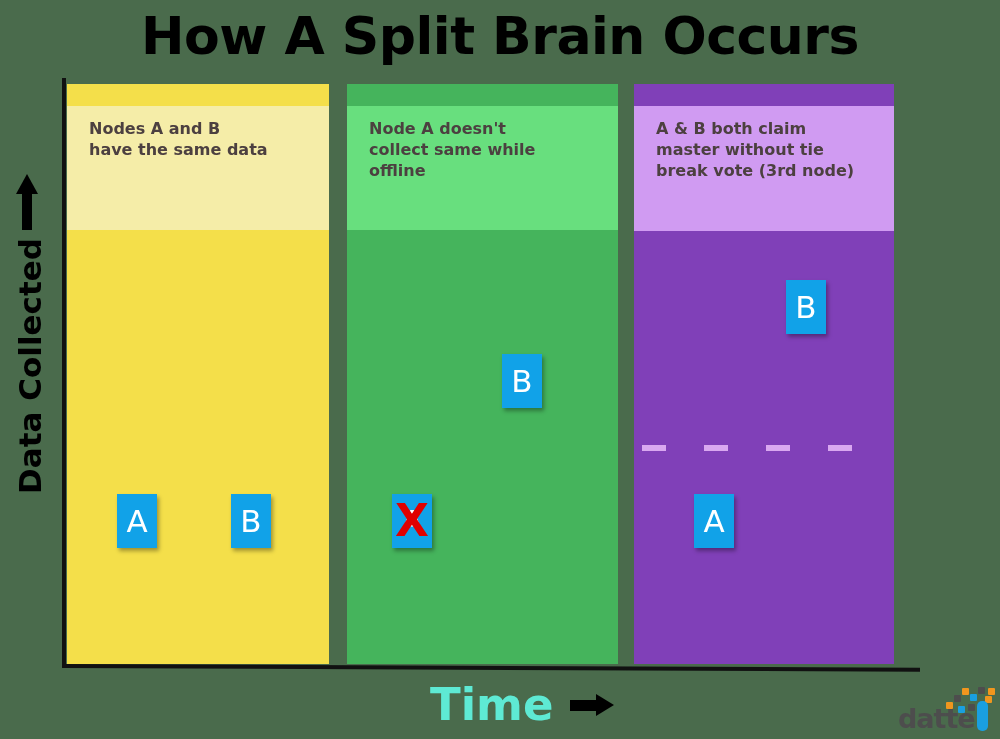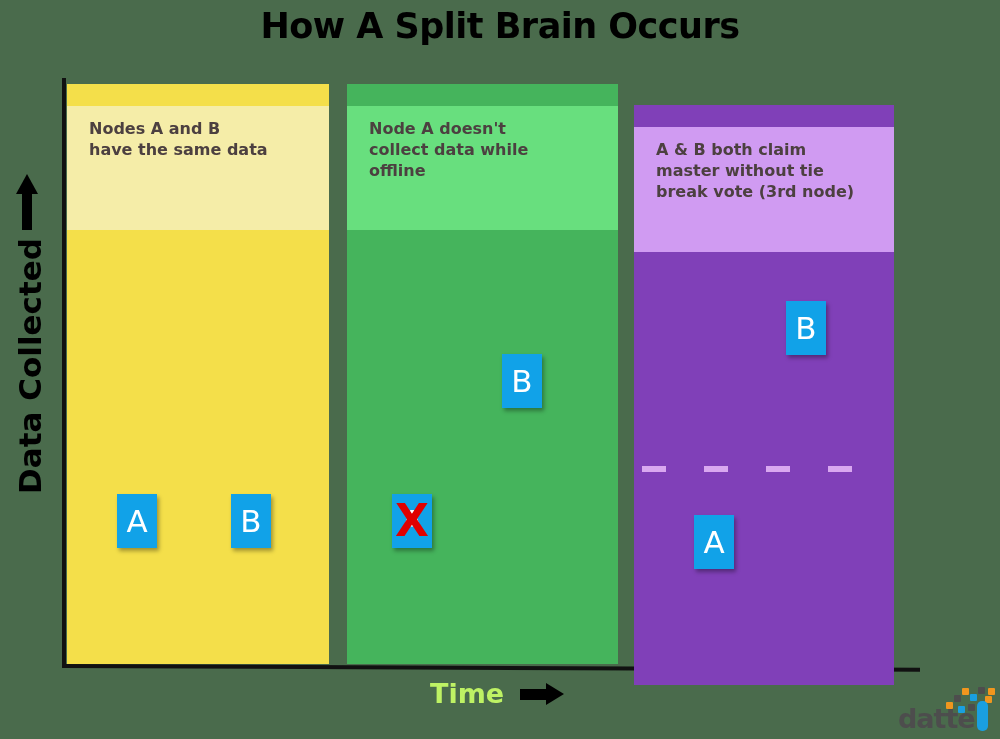--- a/index.html
+++ b/index.html
@@ -22,21 +22,21 @@
     height: 739px;
   }
 
   
   .title {
     position: absolute;
     left: 0;
     top: 6px;
     width: 1000px;
     text-align: center;
-    font-size: 35px;
+    font-size: 52px;
     font-weight: 700;
     letter-spacing: -0.5px;
     color: #000000;
     font-family: "DejaVu Sans", sans-serif;
     white-space: nowrap;
   }
 
   
   .axis-y {
     position: absolute;
@@ -107,23 +107,23 @@
   
   .xlabel-wrap {
     position: absolute;
     left: 430px;
     top: 678px;
     display: flex;
     align-items: center;
     gap: 16px;
   }
   .xlabel {
-    font-size: 27px;
-    font-weight: 700;
-    color: #bef264;
+    font-size: 45px;
+    font-weight: 700;
+    color: #5eead4;
     font-family: "DejaVu Sans", sans-serif;
   }
   .xarrow {
     position: relative;
     width: 44px;
     height: 22px;
   }
   .xarrow .shaft {
     position: absolute;
     left: 0;
@@ -167,21 +167,21 @@
     font-weight: 700;
     line-height: 1.32;
     color: #4c4040;
     font-family: "DejaVu Sans", sans-serif;
     white-space: pre-line;
   }
 
   
   #col-1 { left: 67px;  width: 262px; }
   #col-2 { left: 347px; width: 271px; }
-  #col-3 { left: 634px; width: 260px; margin-top: 21px; }
+  #col-3 { left: 634px; width: 260px; }
 
   
   .node {
     position: absolute;
     width: 40px;
     height: 54px;
     background: #11a2e8;
     box-shadow: 2px 3px 4px rgba(0,0,0,0.34);
     display: flex;
     align-items: center;
@@ -298,21 +298,21 @@
     </div>
     <div class="node" style="left:164px; top:410px;">
       <span class="letter">B</span>
     </div>
   </div>
 
   <div class="col" id="col-2">
     <div class="band band-top" style="top:0; height:22px; background:#45b45c;"></div>
     <div class="band band-header" style="top:22px; height:124px; background:#68df7e;">
       <div class="header-text">Node A doesn't
-collect data while
+collect same while
 offline</div>
     </div>
     <div class="band band-body" style="top:146px; bottom:0; background:#45b45c;"></div>
     <div class="node crossed" style="left:45px; top:410px;">
       <span class="letter">A</span>
       <span class="xmark">X</span>
     </div>
     <div class="node" style="left:155px; top:270px;">
       <span class="letter">B</span>
     </div>

